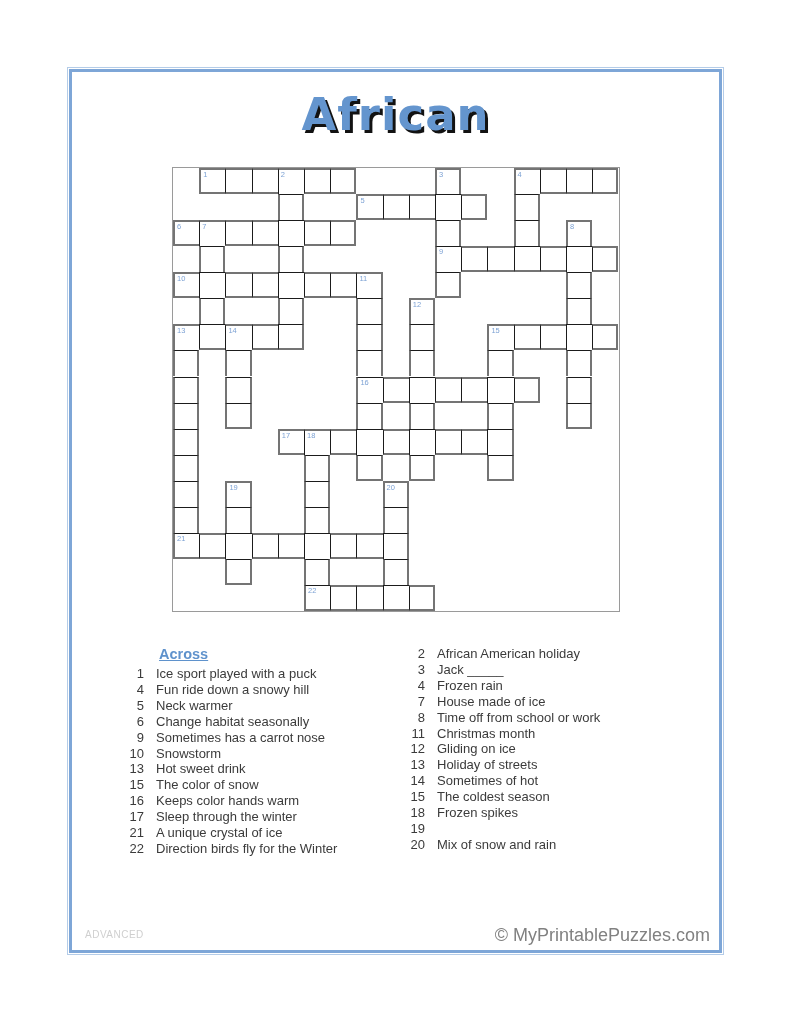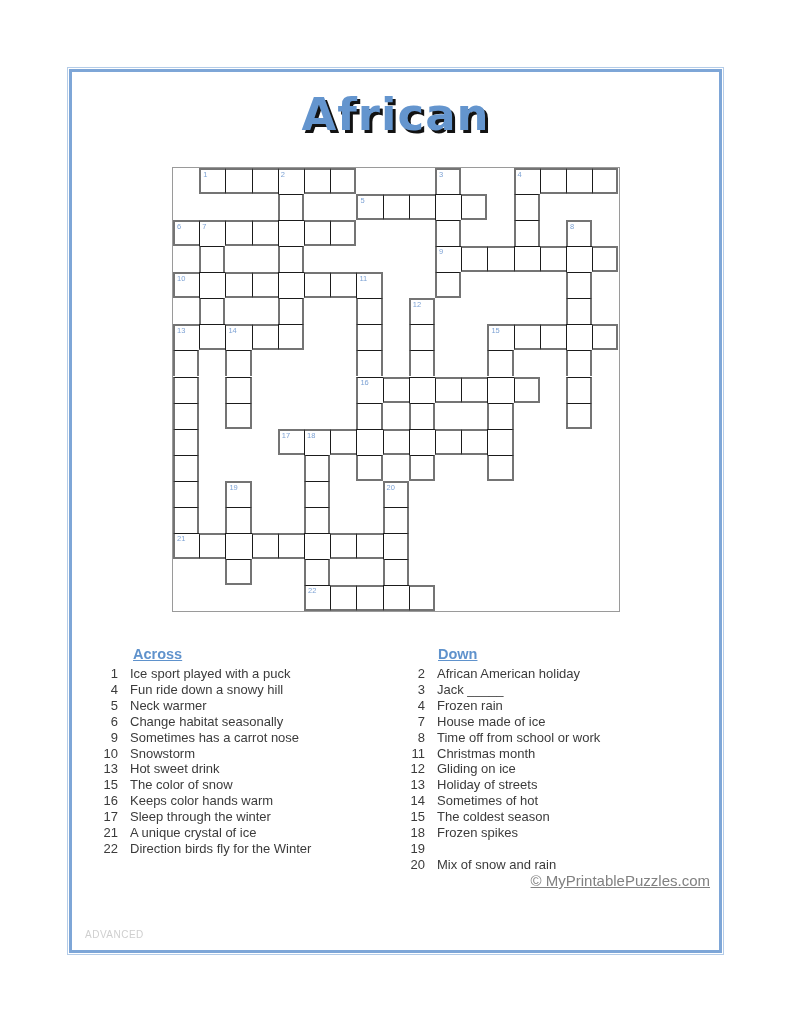--- a/index.html
+++ b/index.html
@@ -21,34 +21,34 @@
          font-size:45px;font-weight:bold;letter-spacing:1px;color:var(--title_blue);
          text-shadow:3px 3px 0 #121212;font-family:"DejaVu Sans",sans-serif;}
 
   .grid{position:absolute;left:172px;top:167px;width:446px;height:443px;
         border:1px solid #9a9a9a;background:#ffffff;}
   .cell{position:absolute;box-sizing:border-box;background:#ffffff;}
   .cellnum{position:absolute;left:2px;top:1px;font-size:7.5px;line-height:8px;
            color:var(--cell_number_blue);font-family:"Liberation Sans",sans-serif;}
 
   .clue-col{position:absolute;}
-  .across-col{left:88px;top:646px;width:292px;}
+  .across-col{left:114px;top:646px;width:292px;}
   .down-col{left:395px;top:646px;width:332px;}
   .clue-header{font-size:14.5px;font-weight:bold;color:var(--accent_blue);
                text-decoration:underline;margin-bottom:4px;}
   .across-col .clue-header{margin-left:45px;}
   .down-col .clue-header{margin-left:43px;}
   .clue-row{display:flex;line-height:15.9px;font-size:13px;color:var(--clue_text);}
   .clue-num{width:30px;text-align:right;flex:none;}
   .clue-text{margin-left:12px;white-space:nowrap;}
 
   .advanced{position:absolute;left:85px;top:929px;font-size:10px;
             letter-spacing:0.5px;color:var(--advanced_gray);}
-  .copyright{position:absolute;right:81px;top:872px;font-size:15px;
-             color:var(--footer_gray);text-decoration:underline;}
+  .copyright{position:absolute;right:81px;top:925px;font-size:18px;
+             color:var(--footer_gray);}
 </style>
 </head>
 <body>
 
 <div class="border-outer">
   <div class="border-inner"></div>
 </div>
 
 <div class="title">African</div>
 
@@ -273,21 +273,20 @@
         <span class="clue-text">A unique crystal of ice</span>
       </div>
       <div class="clue-row">
         <span class="clue-num">22</span>
         <span class="clue-text">Direction birds fly for the Winter</span>
       </div>
     </div>
 </div>
 
 <div class="clue-col down-col">
-  <div class="clue-header">Down</div>
   <div>
       <div class="clue-row">
         <span class="clue-num">2</span>
         <span class="clue-text">African American holiday</span>
       </div>
       <div class="clue-row">
         <span class="clue-num">3</span>
         <span class="clue-text">Jack _____</span>
       </div>
       <div class="clue-row">

